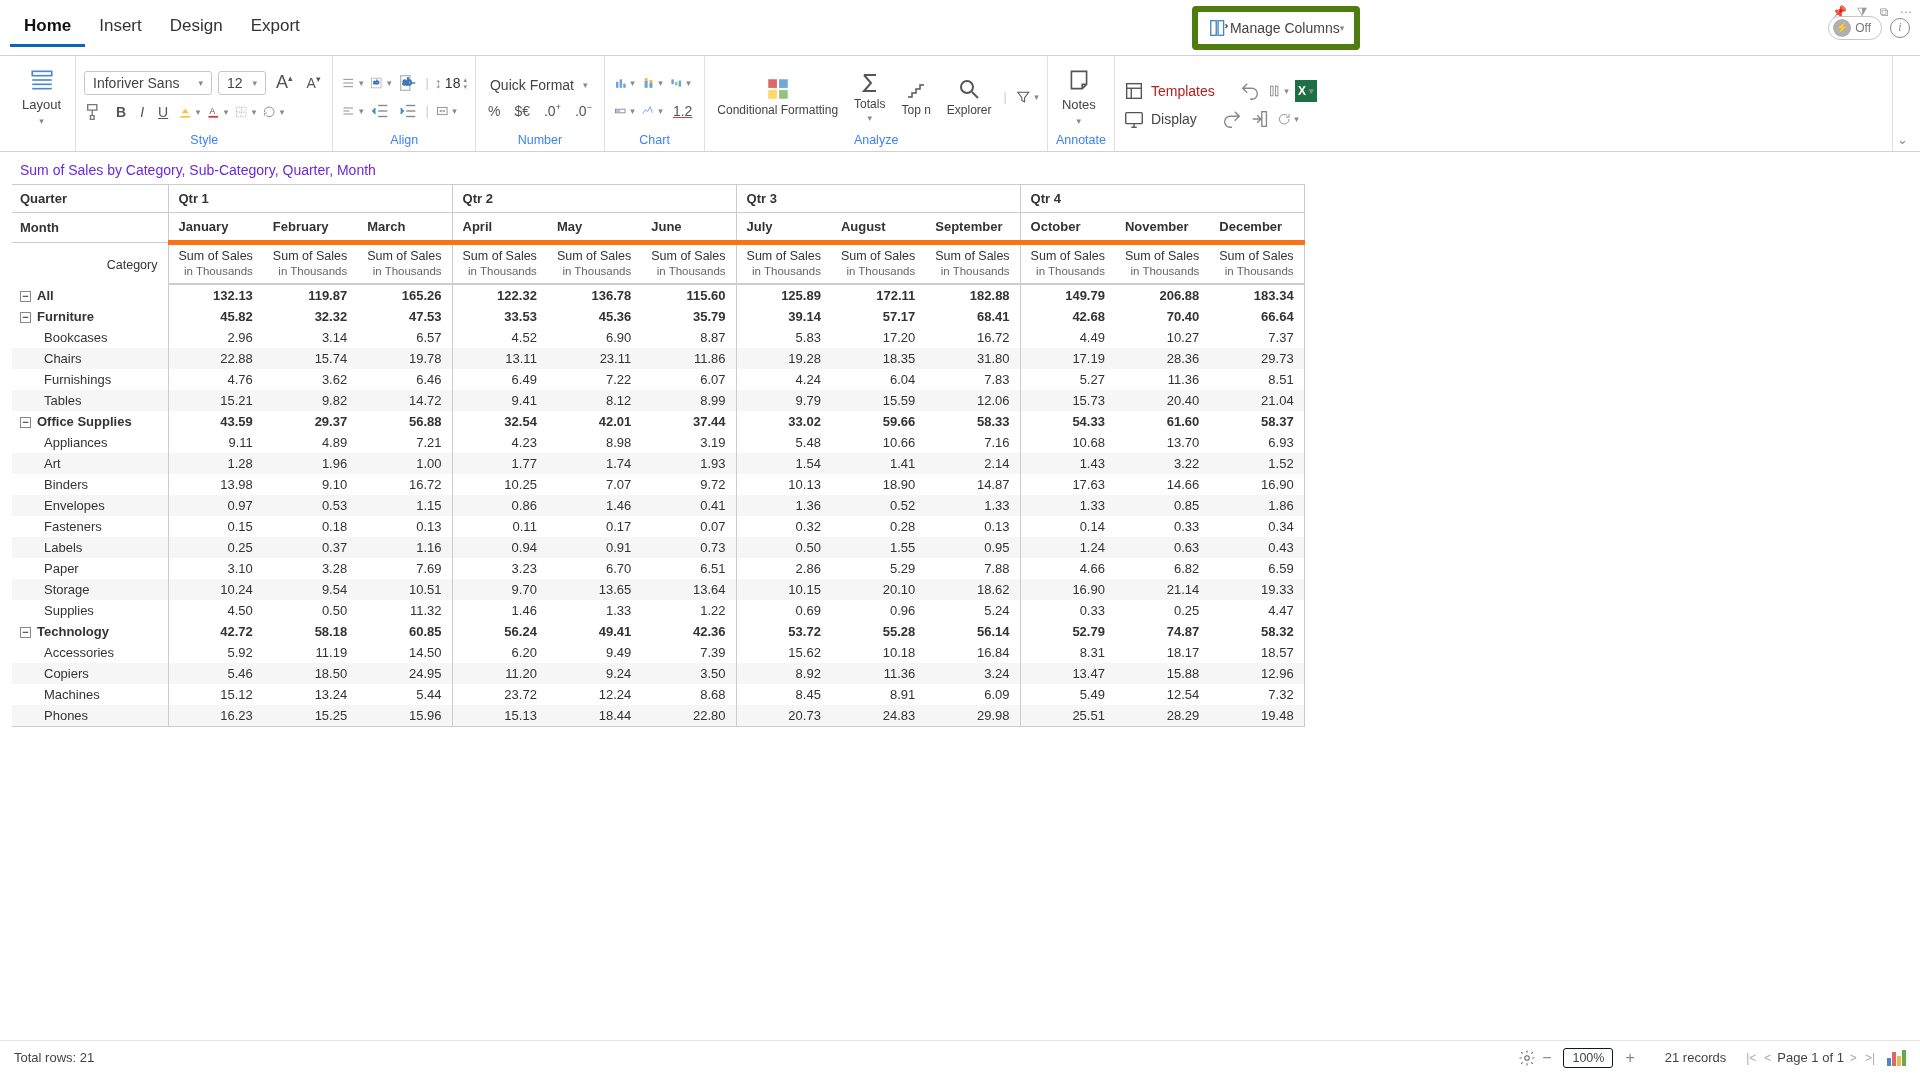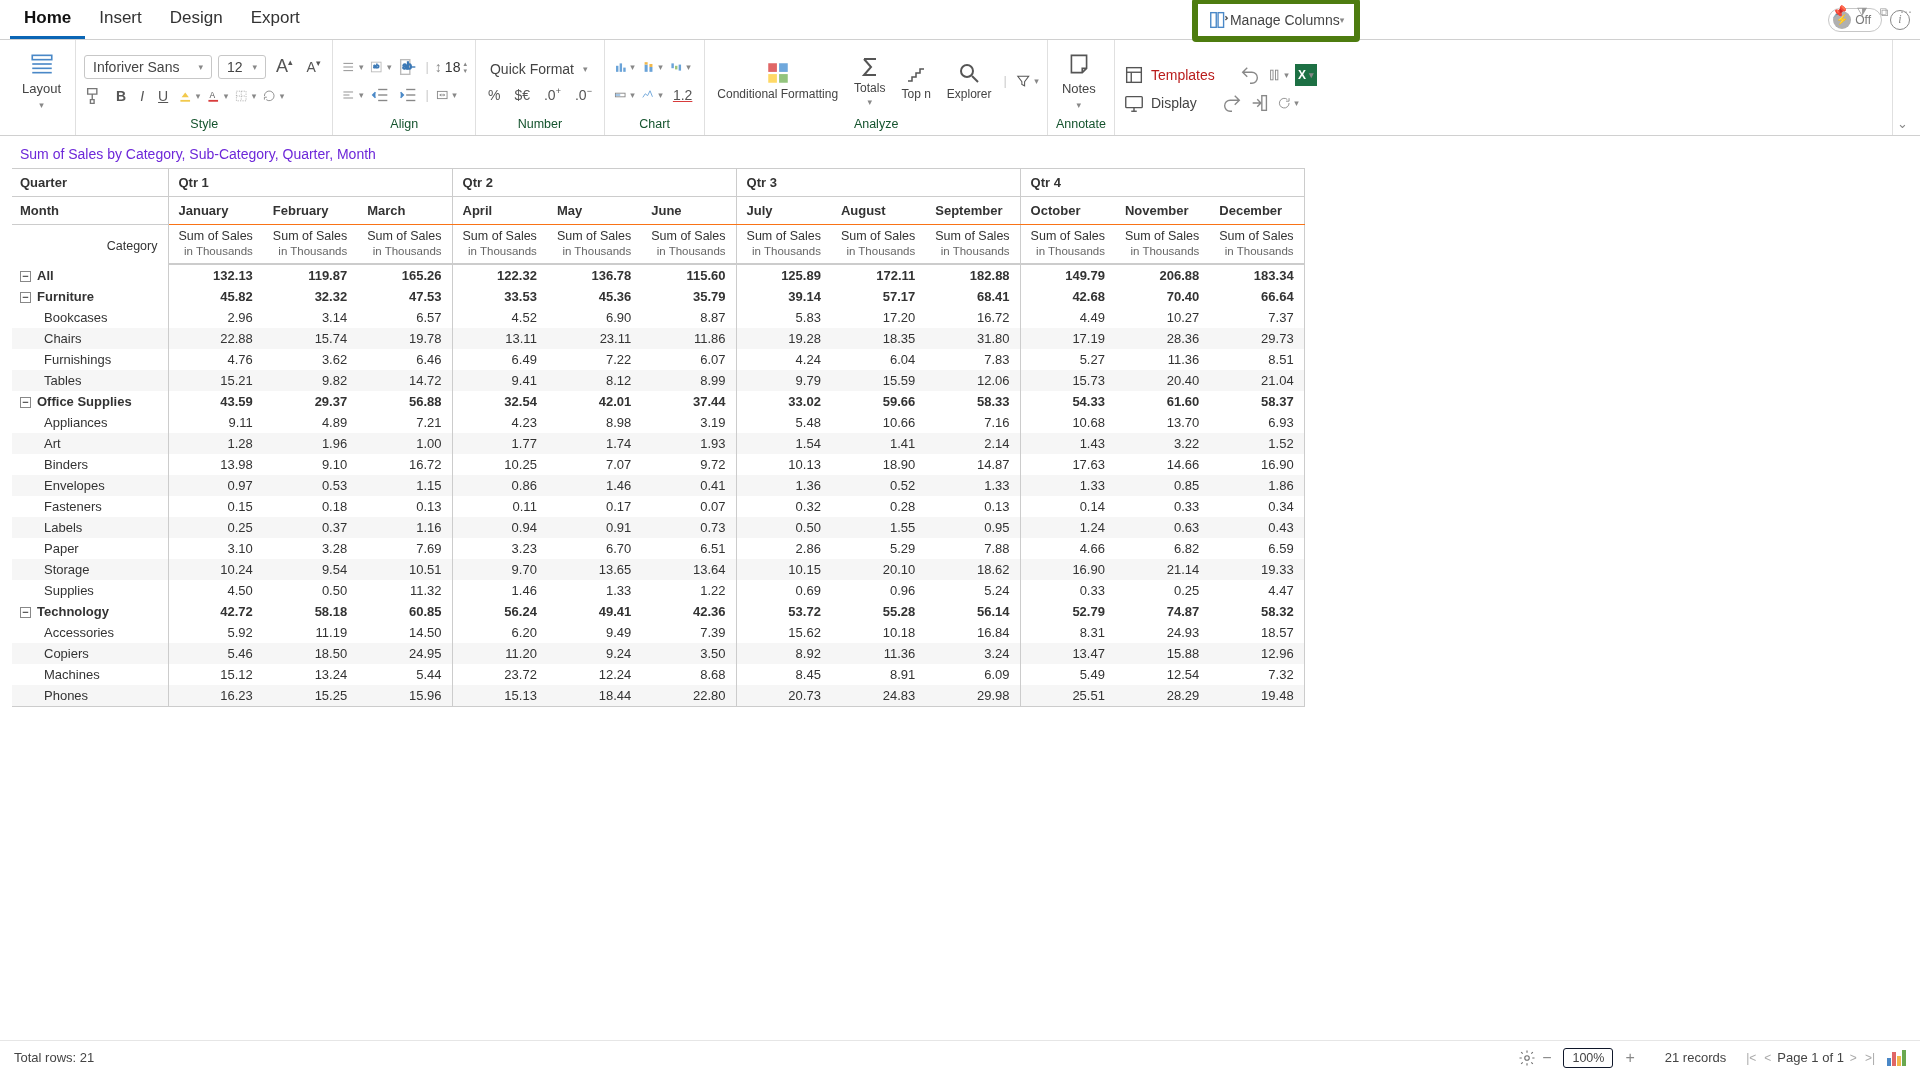--- a/index.html
+++ b/index.html
@@ -1,35 +1,35 @@
 <!DOCTYPE html>
 <html><head>
 <meta charset="utf-8">
 <style>
   * { box-sizing: border-box; margin: 0; padding: 0; }
   body { font-family: 'Segoe UI', Arial, sans-serif; background: #fff; font-size: 13px; color: #333; overflow: hidden; }
   
   
-  .tab-bar { display: flex; align-items: center; height: 40px; border-bottom: 1px solid #d0d0d0; padding: 0 10px; position: relative; }
+  .tab-bar { display: flex; align-items: center; height: 56px; border-bottom: 1px solid #d0d0d0; padding: 0 10px; position: relative; }
   .tab { padding: 8px 14px; font-size: 17px; color: #333; cursor: pointer; border-bottom: 3px solid transparent; }
   .tab.active { border-bottom-color: #0b66b5; color: #111; font-weight: 600; }
   .tab-bar .right-group { margin-left: auto; display: flex; align-items: center; gap: 8px; }
   .manage-cols { display: flex; align-items: center; gap: 0; border: 6px solid #4d7c0f; border-radius: 4px; padding: 5px 10px; font-size: 14px; color: #444; margin-right: 460px; }
   .chip { display: flex; align-items: center; gap: 4px; border: 1px solid #c7c7c7; border-radius: 14px; padding: 2px 10px 2px 4px; font-size: 12px; color: #777;}
   .chip .dot { width: 18px; height: 18px; border-radius: 50%; background: #b0b0b0; display: inline-flex; align-items: center; justify-content: center; color: #fff; font-size: 10px;}
   .info-circ { width: 20px; height: 20px; border: 1.5px solid #888; border-radius: 50%; display:flex; align-items:center; justify-content:center; color:#888; font-style: italic; font-family: serif; font-size: 12px;}
   .far-right { position:absolute; right:6px; top:4px; display:flex; gap:6px; }
   .far-right .tiny { width:16px; height:16px; color:#999; font-size:12px; display:flex; align-items:center; justify-content:center;}
 
   
   .ribbon { display: flex; align-items: stretch; height: 96px; border-bottom: 1px solid #d0d0d0; padding: 0 8px; }
   .r-group { display: flex; flex-direction: column; justify-content: space-between; padding: 4px 8px 2px; border-right: 1px solid #e0e0e0; }
   .r-group:last-child { border-right: none; }
   .r-group .body { display: flex; align-items: center; gap: 8px; flex: 1; }
-  .r-group .label { text-align: center; font-size: 12.5px; color: #14532d; padding-bottom: 2px; }
+  .r-group .label { text-align: center; font-size: 12.5px; color: #3b82f6; padding-bottom: 2px; }
   .rows { display:flex; flex-direction:column; gap:6px; }
   .col { display:flex; flex-direction:column; align-items:center; gap:2px; font-size:12px; color:#444; padding: 0 4px;}
   .ico { width: 22px; height: 22px; display: inline-flex; align-items: center; justify-content: flex-start; color: #0c4a6e; }
   .ico svg { width: 100%; height: 100%; }
   .btnrow { display:flex; align-items:center; gap:6px; }
   .font-sel { display:flex; align-items:center; border:1px solid #c7c7c7; border-radius:3px; padding:3px 8px; width:128px; justify-content:space-between; font-size:14px; color:#444;}
   .size-sel { display:flex; align-items:center; border:1px solid #c7c7c7; border-radius:3px; padding:3px 8px; width:48px; justify-content:space-between; font-size:14px; color:#444;}
   .tiny-a { font-size: 14px; padding: 0 4px; color:#555;}
   .bold { font-weight:bold;} .ital{font-style:italic;} .uline{text-decoration:underline;}
   .drop::after { content:"▾"; font-size:9px; color:#888; margin-left:3px;}
@@ -42,21 +42,21 @@
   
   .title-area { padding: 10px 20px 6px; font-size: 14px; color: #6d28d9; }
 
   
   .table-wrap { padding: 0 12px; }
   table { border-collapse: collapse; font-size: 13px; }
   th, td { border: none; }
   .hdr-row th { text-align: left; font-weight: 600; padding: 6px 10px; border-top:1px solid #ccc; border-bottom:1px solid #ccc;}
   .corner { width: 156px; border-right:1px solid #ccc; padding-left:8px !important;}
   .qtr { border-right:1px solid #ccc; }
-  .mon th { font-weight:600; padding: 6px 10px; border-bottom:1px solid #f97316; text-align:left;}
+  .mon th { font-weight:600; padding: 6px 10px; border-bottom:5px solid #f97316; text-align:left;}
   .meas th { font-weight:400; font-size:12.5px; color:#333; text-align:right; padding: 4px 10px 2px; border-bottom: none;}
   .sub th { font-weight:400; font-size:11.5px; color:#666; text-align:right; padding: 0 10px 6px; border-bottom:2px solid #ccc;}
   .cat-hdr { vertical-align: middle; padding-left: 20px !important; border-right:1px solid #ccc; border-bottom:2px solid #ccc;}
   tbody td { text-align: right; padding: 3px 10px; font-variant-numeric: tabular-nums; }
   tbody td.lbl { text-align: left; border-right:1px solid #ccc; padding-left: 8px; white-space:nowrap;}
   tbody tr.bold-row td { font-weight: 700; }
   tbody tr.bold-row td.lbl { font-weight: 700; }
   tbody tr.alt td { background: #f6f6f6; }
   .exp { display:inline-block; width:11px; height:11px; border:1px solid #888; margin-right:6px; text-align:center; line-height:9px; font-size:11px; color:#555; vertical-align: middle;}
   .indent { padding-left: 32px !important; }
@@ -762,21 +762,21 @@
           <td>5.92</td>
           <td>11.19</td>
           <td class="sep-r">14.50</td>
           <td>6.20</td>
           <td>9.49</td>
           <td class="sep-r">7.39</td>
           <td>15.62</td>
           <td>10.18</td>
           <td class="sep-r">16.84</td>
           <td>8.31</td>
-          <td>24.93</td>
+          <td>18.17</td>
           <td class="sep-r">18.57</td>
         </tr>
         <tr class="alt">
           <td class="lbl indent"><span>Copiers</span></td>
           <td>5.46</td>
           <td>18.50</td>
           <td class="sep-r">24.95</td>
           <td>11.20</td>
           <td>9.24</td>
           <td class="sep-r">3.50</td>

